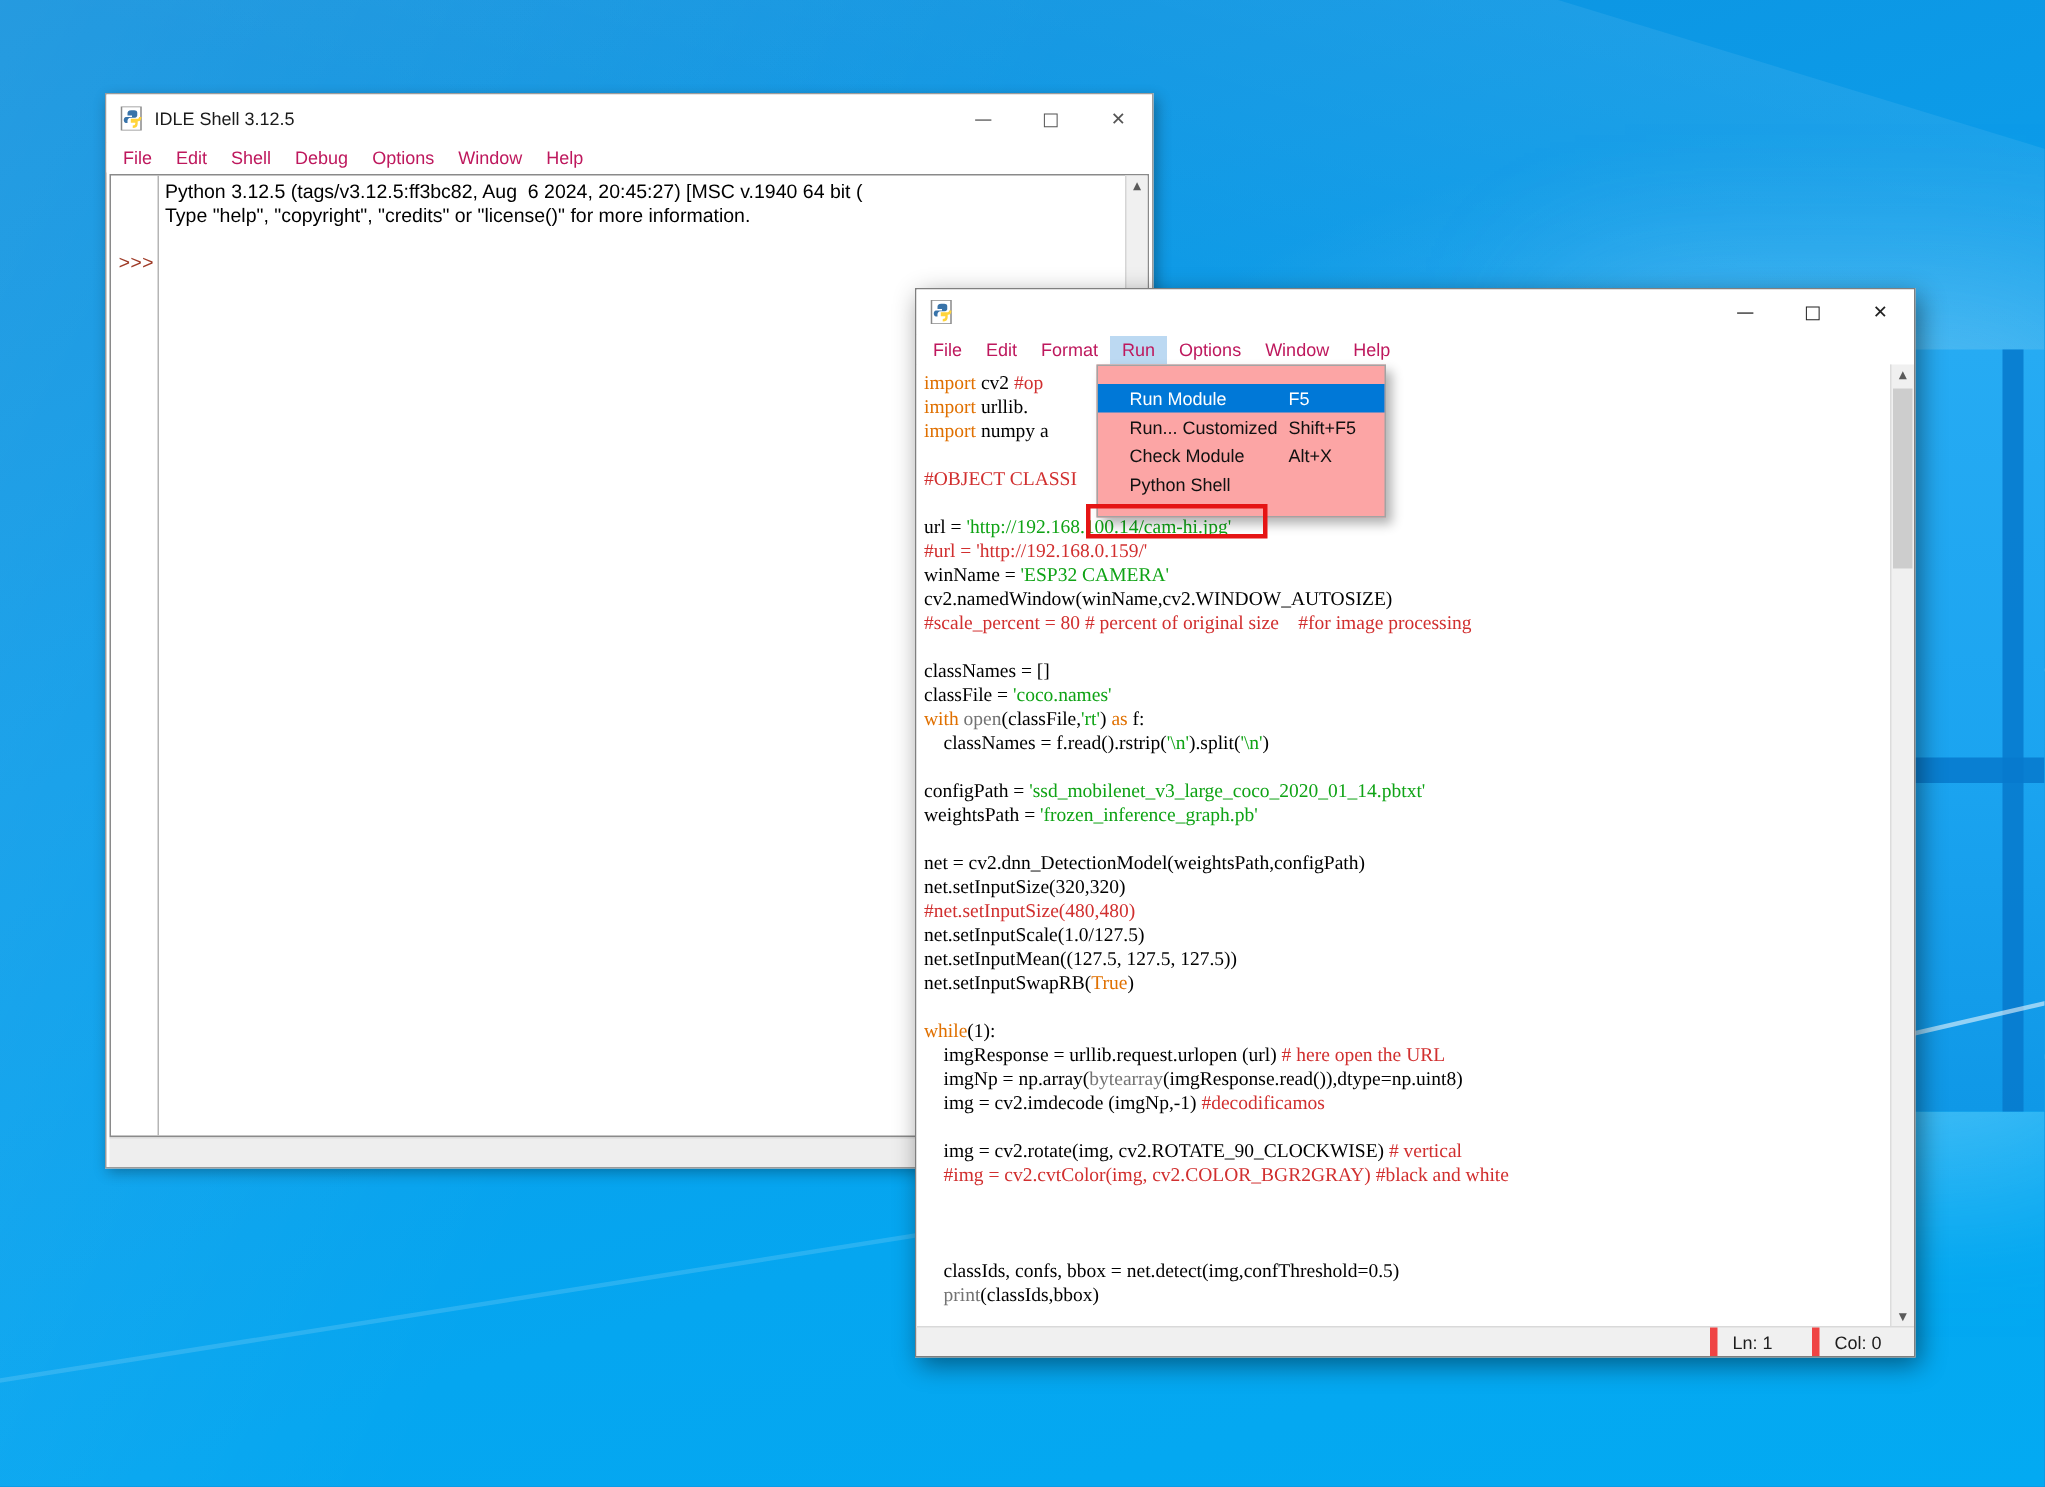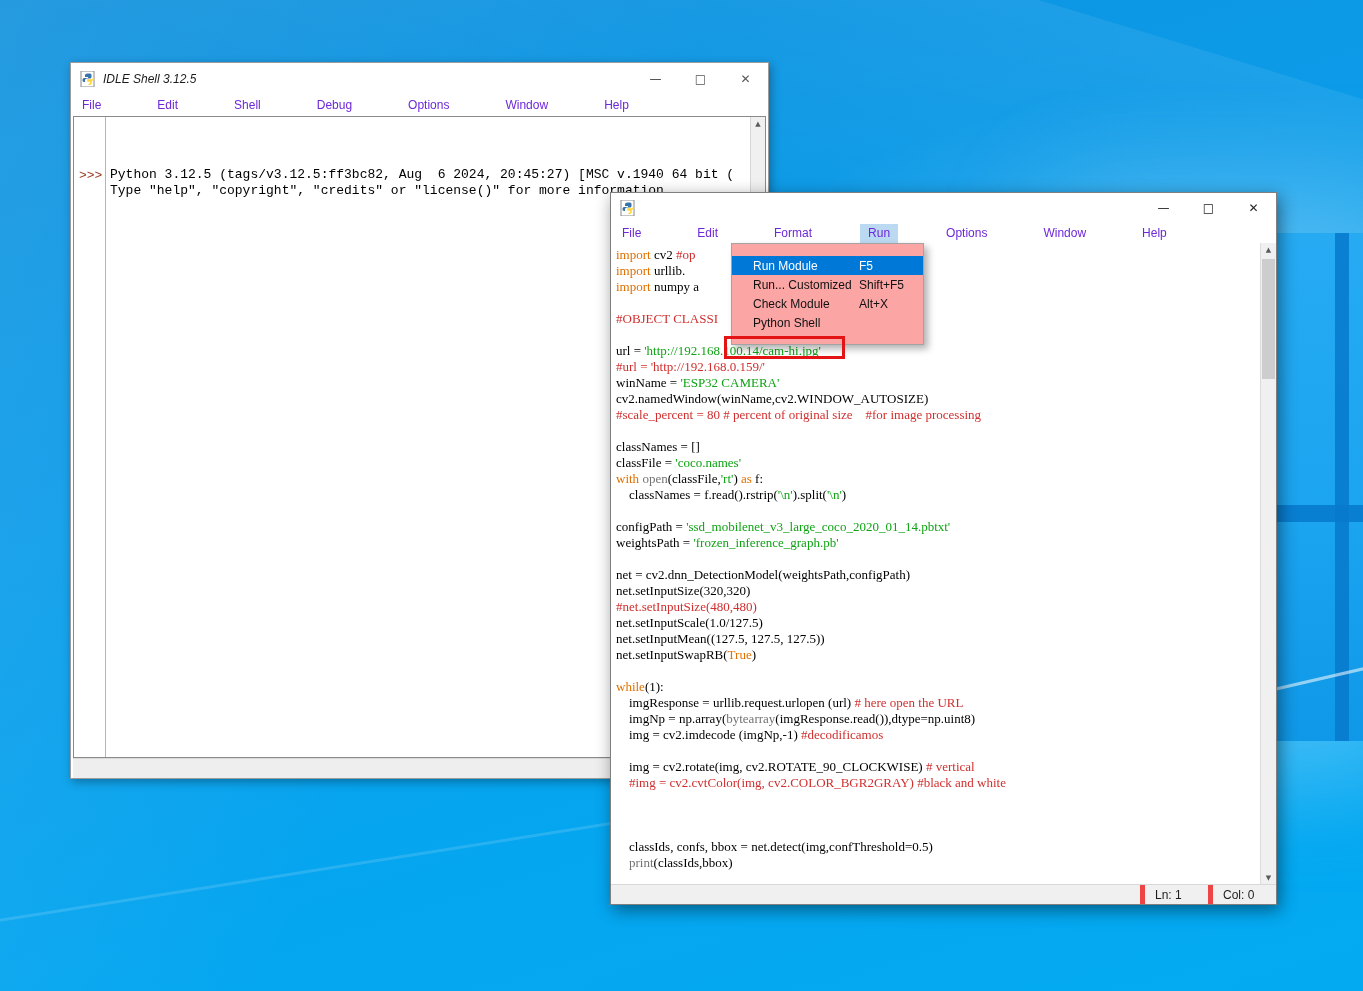--- a/index.html
+++ b/index.html
@@ -31,36 +31,36 @@
     background:rgba(255,255,255,0.55);transform:rotate(-13deg);}
 
   
   .window{position:absolute;background:#ffffff;border:1px solid #9b9b9b;box-sizing:border-box;}
   .titlebar{height:31px;display:flex;align-items:center;padding-left:9px;background:#fff;}
   .win-icon{width:16px;height:16px;flex:0 0 16px;}
   .title-text{font-size:12px;color:#1b1b1b;margin-left:7px;white-space:nowrap;overflow:hidden;}
   .caption-btns{margin-left:auto;display:flex;height:100%;}
   .cbtn{width:45px;display:flex;align-items:center;justify-content:center;
     font-size:12px;color:#333;font-family:"DejaVu Sans",sans-serif;}
-  .menubar{display:flex;height:20px;align-items:center;padding-left:3px;background:#fff;font-size:12px;color:#6d28d9;gap:40px;}
+  .menubar{display:flex;height:20px;align-items:center;padding-left:3px;background:#fff;font-size:12px;color:#be185d;}
   .menu-item{padding:2px 8px 3px 8px;}
   .menu-item.active{background:#bcd9f2;}
 
   
   #shell-window{left:70px;top:62px;width:699px;height:717px;z-index:1;
     box-shadow:2px 3px 9px rgba(0,0,0,0.32);}
-  #shell-window .titlebar{height:32px;font-style:italic;}
+  #shell-window .titlebar{height:32px;}
   #shell-window .cbtn{color:#555;}
   .shell-body{position:absolute;top:53px;left:2px;right:2px;bottom:20px;
     border:1px solid #8a8a8a;background:#fff;display:flex;}
   .shell-sidebar{width:31px;border-right:1px solid #b5b5b5;position:relative;flex:0 0 31px;}
   .shell-prompt{position:absolute;left:5px;top:51px;
     font-family:"Liberation Mono",monospace;font-size:13px;color:#9e3a26;}
-  .shell-text{flex:1;padding:3px 4px;font-family:Liberation Mono, monospace;
-    font-size:13px;line-height:16px;color:#000;white-space:pre;overflow:hidden;margin-top:47px;}
+  .shell-text{flex:1;padding:3px 4px;font-family:Liberation Sans, sans-serif;
+    font-size:13px;line-height:16px;color:#000;white-space:pre;overflow:hidden;}
   .shell-scroll{position:absolute;right:0;top:0;bottom:0;width:14px;background:#f0f0f0;
     border-left:1px solid #d5d5d5;}
   .scroll-arrow{height:14px;display:flex;align-items:center;justify-content:center;
     font-size:7px;color:#5a5a5a;font-family:"DejaVu Sans",sans-serif;}
   .scroll-arrow.bottom{position:absolute;bottom:0;left:0;right:0;}
   .shell-bottom{position:absolute;left:2px;right:2px;bottom:0;height:19px;background:#eeeeee;
     border-top:1px solid #dadada;}
 
   
   #editor-window{left:610px;top:192px;width:667px;height:713px;z-index:2;

